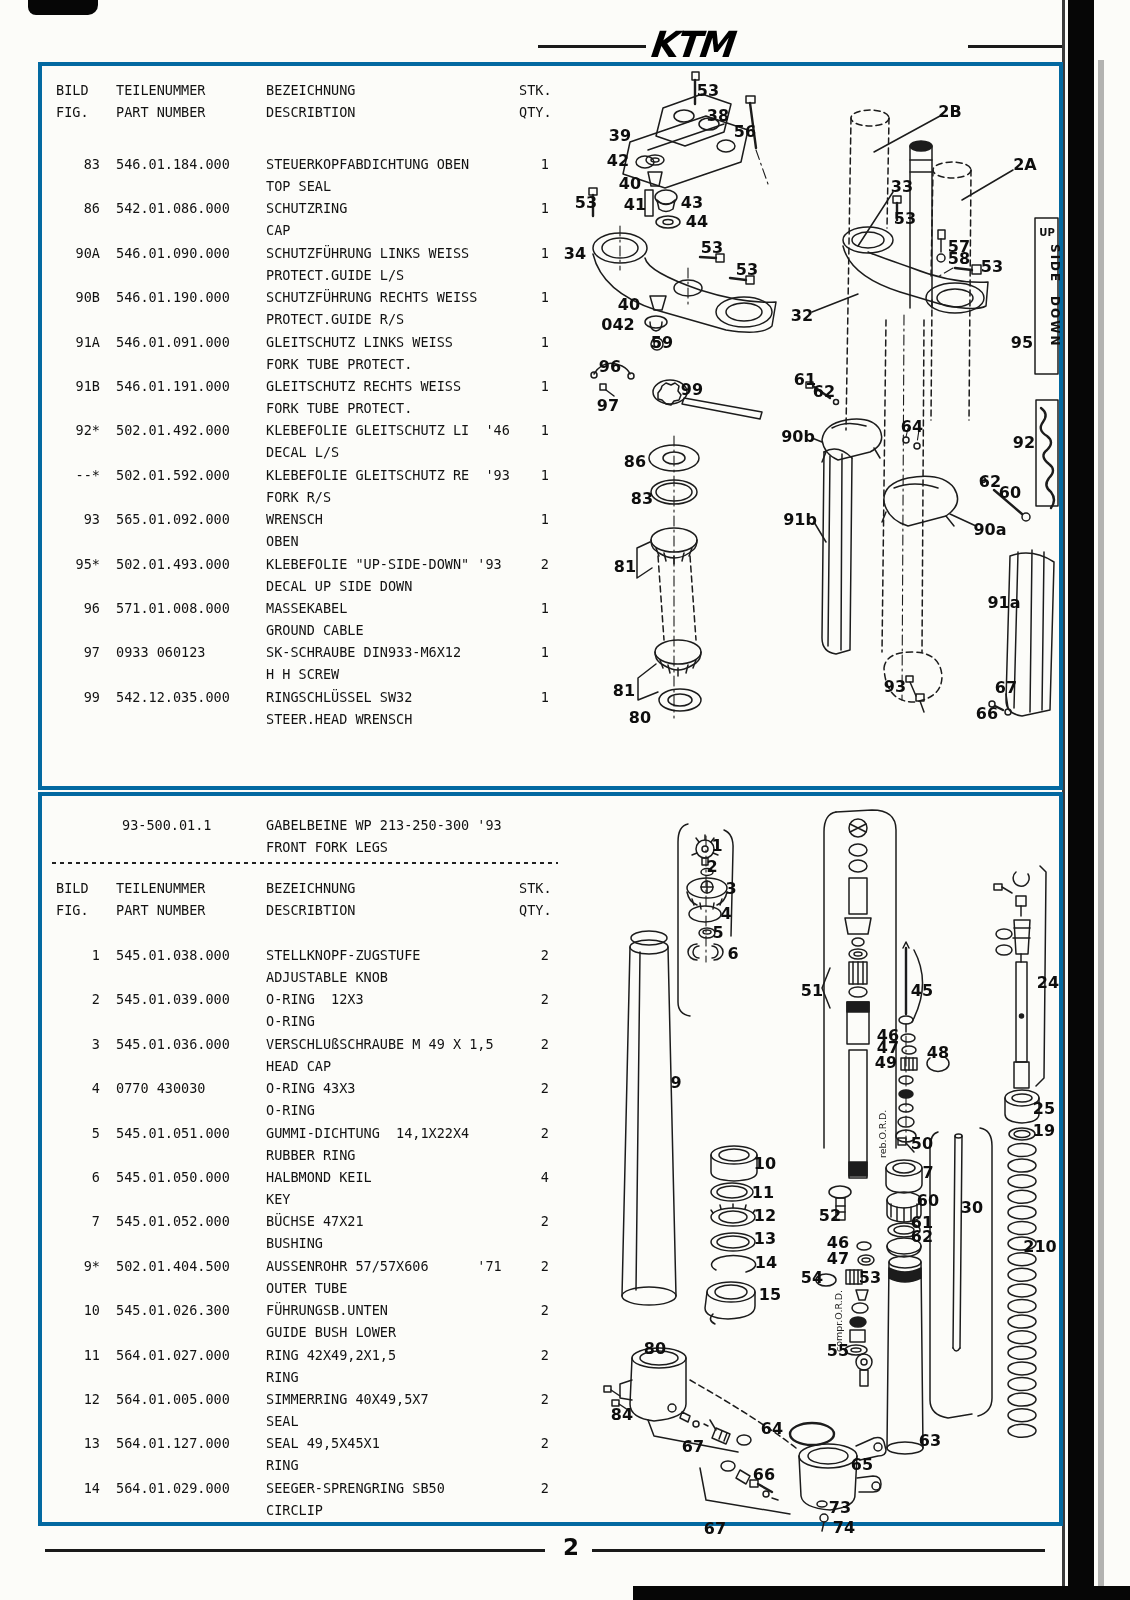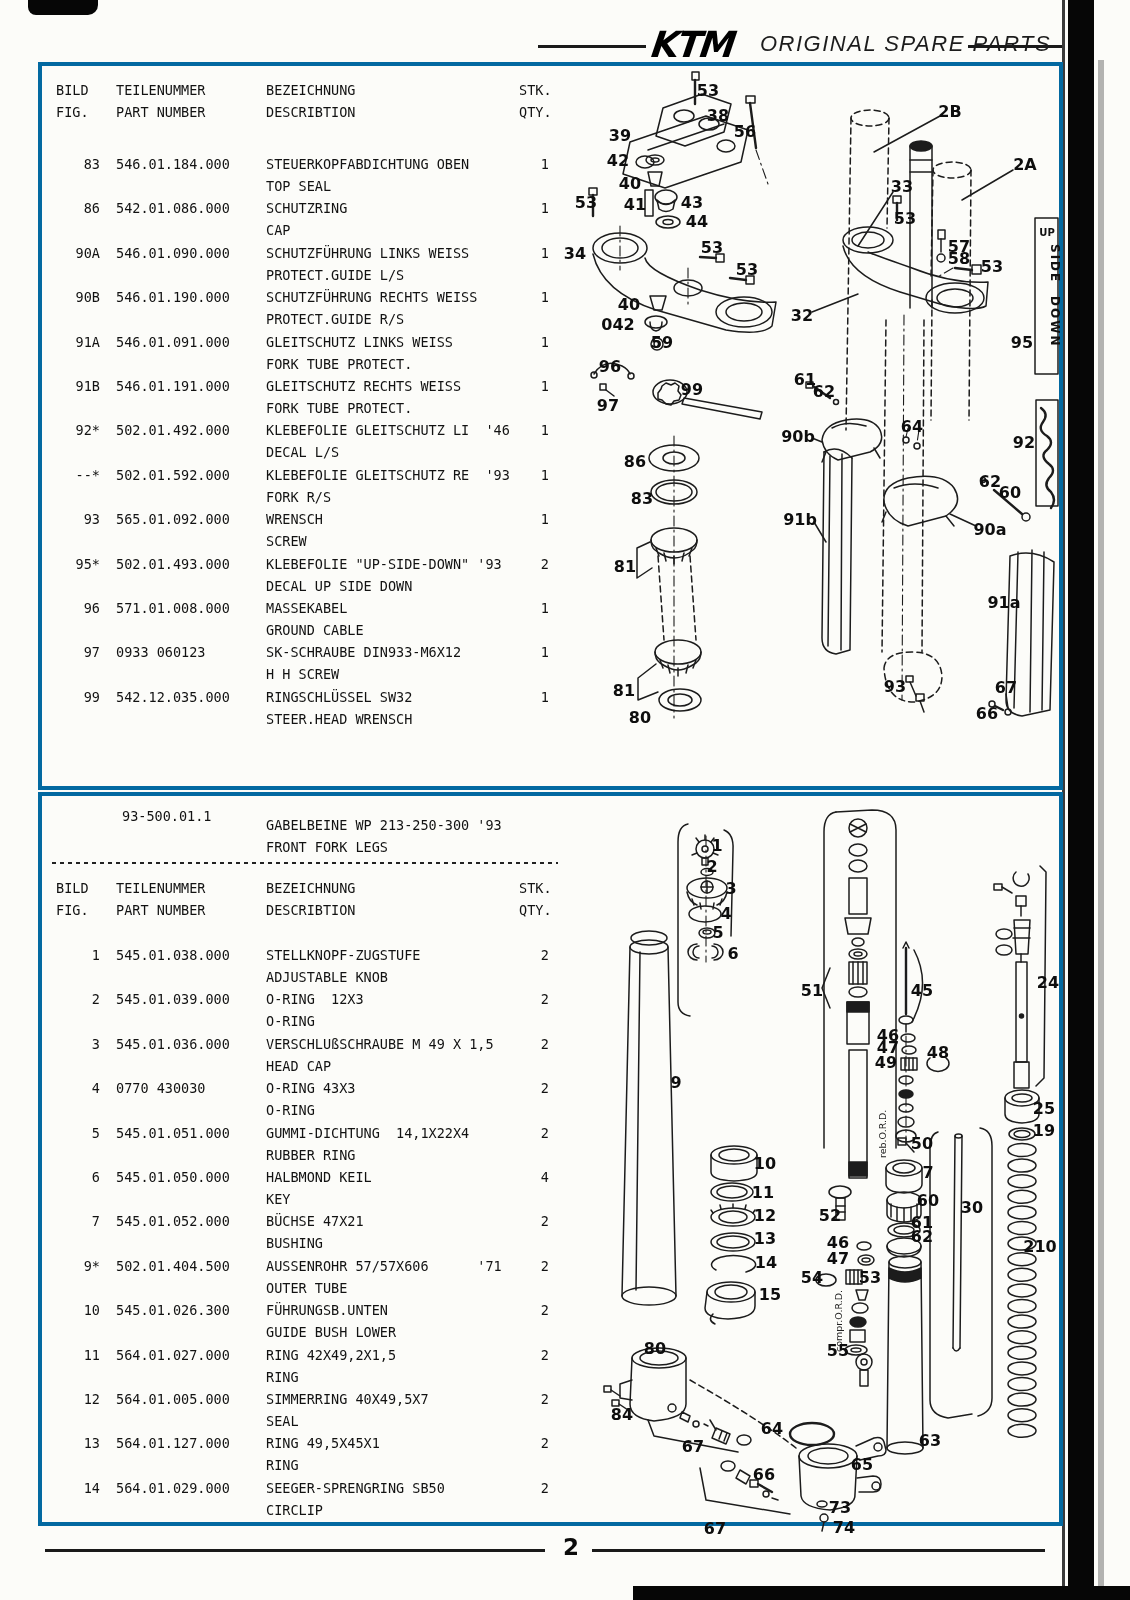--- a/index.html
+++ b/index.html
@@ -49,21 +49,20 @@
 <div id="page">
 
   <div class="blob" style="left:28px;top:0;width:70px;height:15px;border-radius:0 0 10px 8px;"></div>
   <div class="blob" style="left:1062px;top:0;width:3px;height:1600px;background:#3a3a3a;"></div>
   <div class="blob" style="left:1068px;top:0;width:26px;height:1600px;"></div>
   <div class="blob" style="left:1098px;top:60px;width:6px;height:1540px;background:#777;opacity:.55;"></div>
   <div class="blob" style="left:633px;top:1586px;width:497px;height:14px;"></div>
 
   <div class="hline" style="left:538px;top:45px;width:108px;"></div>
   <div class="brand" style="left:652px;top:24px;">KTM</div>
-  <div class="ptitle" style="left:760px;top:31px;">ORIGINAL SPARE PARTS</div>
   <div class="hline" style="left:968px;top:45px;width:94px;"></div>
 
   <div class="box" style="left:38px;top:62px;width:1017px;height:720px;">
     <div class="thead">
       <span class="c-fig" style="top:16px;">BILD</span>
       <span class="c-fig" style="top:38px;">FIG.</span>
       <span class="c-part" style="top:16px;">TEILENUMMER</span>
       <span class="c-part" style="top:38px;">PART NUMBER</span>
       <span class="c-desc" style="top:16px;">BEZEICHNUNG</span>
       <span class="c-desc" style="top:38px;">DESCRIBTION</span>
@@ -124,21 +123,21 @@
           <span class="fig">--*</span>
           <span class="part">502.01.592.000</span>
           <span class="de">KLEBEFOLIE GLEITSCHUTZ RE  '93</span>
           <span class="en">FORK R/S</span>
           <span class="qty">1</span>
         </div>
         <div class="trow" style="top: 445.2px;">
           <span class="fig">93</span>
           <span class="part">565.01.092.000</span>
           <span class="de">WRENSCH</span>
-          <span class="en">SCREW</span>
+          <span class="en">OBEN</span>
           <span class="qty">1</span>
         </div>
         <div class="trow" style="top: 489.6px;">
           <span class="fig">95*</span>
           <span class="part">502.01.493.000</span>
           <span class="de">KLEBEFOLIE "UP-SIDE-DOWN" '93</span>
           <span class="en">DECAL UP SIDE DOWN</span>
           <span class="qty">2</span>
         </div>
         <div class="trow" style="top: 534px;">
@@ -160,21 +159,21 @@
           <span class="part">542.12.035.000</span>
           <span class="de">RINGSCHLÜSSEL SW32</span>
           <span class="en">STEER.HEAD WRENSCH</span>
           <span class="qty">1</span>
         </div>
       </div>
   </div>
 
   <div class="box" style="left:38px;top:792px;width:1017px;height:726px;">
     <div class="asm">
-      <span style="left:80px;top:12px;">93-500.01.1</span>
+      <span style="left:80px;top:21px;">93-500.01.1</span>
       <span style="left:224px;top:21px;">GABELBEINE WP 213-250-300 '93</span>
       <span style="left:224px;top:43px;">FRONT FORK LEGS</span>
     </div>
     <div class="dashsep" style="left:10px;top:66px;width:506px;"></div>
     <div class="t2head">
       <span class="c-fig" style="top:84px;">BILD</span>
       <span class="c-fig" style="top:106px;">FIG.</span>
       <span class="c-part" style="top:84px;">TEILENUMMER</span>
       <span class="c-part" style="top:106px;">PART NUMBER</span>
       <span class="c-desc" style="top:84px;">BEZEICHNUNG</span>
@@ -256,21 +255,21 @@
         <div class="trow" style="top: 595px;">
           <span class="fig">12</span>
           <span class="part">564.01.005.000</span>
           <span class="de">SIMMERRING 40X49,5X7</span>
           <span class="en">SEAL</span>
           <span class="qty">2</span>
         </div>
         <div class="trow" style="top: 639.4px;">
           <span class="fig">13</span>
           <span class="part">564.01.127.000</span>
-          <span class="de">RING 49,5X45X1</span>
+          <span class="de">SEAL 49,5X45X1</span>
           <span class="en">RING</span>
           <span class="qty">2</span>
         </div>
         <div class="trow" style="top: 683.8px;">
           <span class="fig">14</span>
           <span class="part">564.01.029.000</span>
           <span class="de">SEEGER-SPRENGRING SB50</span>
           <span class="en">CIRCLIP</span>
           <span class="qty">2</span>
         </div>

